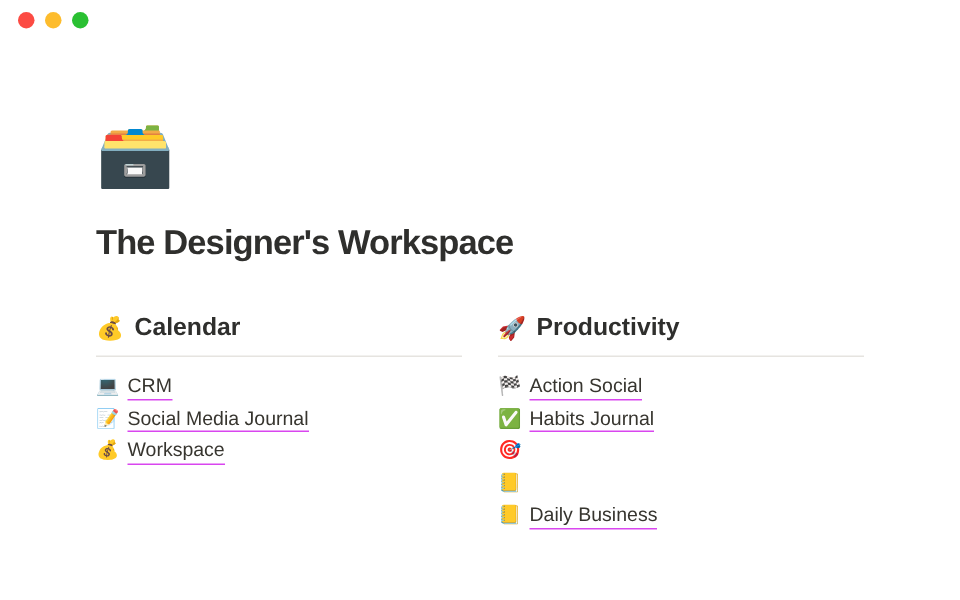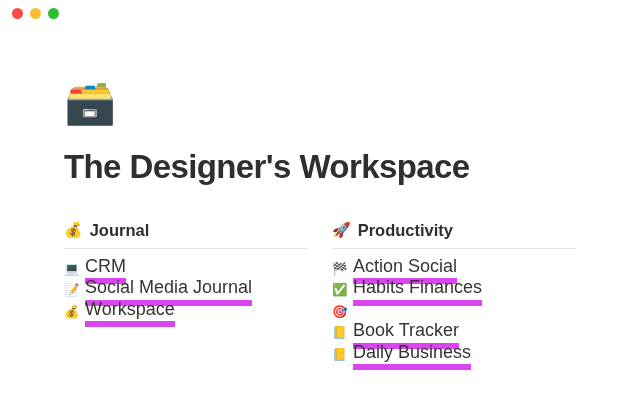--- a/index.html
+++ b/index.html
@@ -53,21 +53,21 @@
   .page-icon {
     margin-top: 56px;
     font-size: 42px;
     line-height: 1;
     height: 48px;
     display: block;
     font-family: "DejaVu Sans", sans-serif;
   }
   .page-title {
     margin: 18px 0 0 0;
-    font-size: 33px;
+    font-size: 23px;
     font-weight: 800;
     letter-spacing: -0.6px;
     color: #2f2f2d;
     line-height: 1.15;
   }
 
   
   .columns {
     display: flex;
     margin-top: 34px;
@@ -111,24 +111,24 @@
   }
   .link-row .emoji {
     font-size: 12.5px;
     line-height: 1;
     width: 14px;
     text-align: center;
     flex: 0 0 14px;
     font-family: "DejaVu Sans", sans-serif;
   }
   .link-text {
-    font-size: 18px;
+    font-size: 13px;
     color: #37352f;
     text-decoration: none;
-    border-bottom: 6px solid #d946ef;
+    border-bottom: 1px solid #d946ef;
     line-height: 1.35;
     cursor: pointer;
   }
 </style>
 </head>
 <body>
 
 <div class="window">
 
   <div class="titlebar">
@@ -143,21 +143,21 @@
 
     <span class="page-icon">🗃️</span>
 
     <h1 class="page-title">The Designer's Workspace</h1>
 
     <div class="columns">
 
       <div class="column">
         <div class="column-heading">
           <span class="emoji">💰</span>
-          <span>Journal</span>
+          <span>Calendar</span>
         </div>
         <div class="divider"></div>
         <ul class="link-list">
           <li class="link-row">
             <span class="emoji">💻</span>
             <a class="link-text">CRM</a>
           </li>
           <li class="link-row">
             <span class="emoji">📝</span>
             <a class="link-text">Social Media Journal</a>
@@ -175,28 +175,27 @@
           <span>Productivity</span>
         </div>
         <div class="divider"></div>
         <ul class="link-list">
           <li class="link-row">
             <span class="emoji">🏁</span>
             <a class="link-text">Action Social</a>
           </li>
           <li class="link-row">
             <span class="emoji">✅</span>
-            <a class="link-text">Habits Finances</a>
+            <a class="link-text">Habits Journal</a>
           </li>
           <li class="link-row">
             <span class="emoji">🎯</span>
           </li>
           <li class="link-row">
             <span class="emoji">📒</span>
-            <a class="link-text">Book Tracker</a>
           </li>
           <li class="link-row">
             <span class="emoji">📒</span>
             <a class="link-text">Daily Business</a>
           </li>
         </ul>
       </div>
 
     </div>
   </div>

